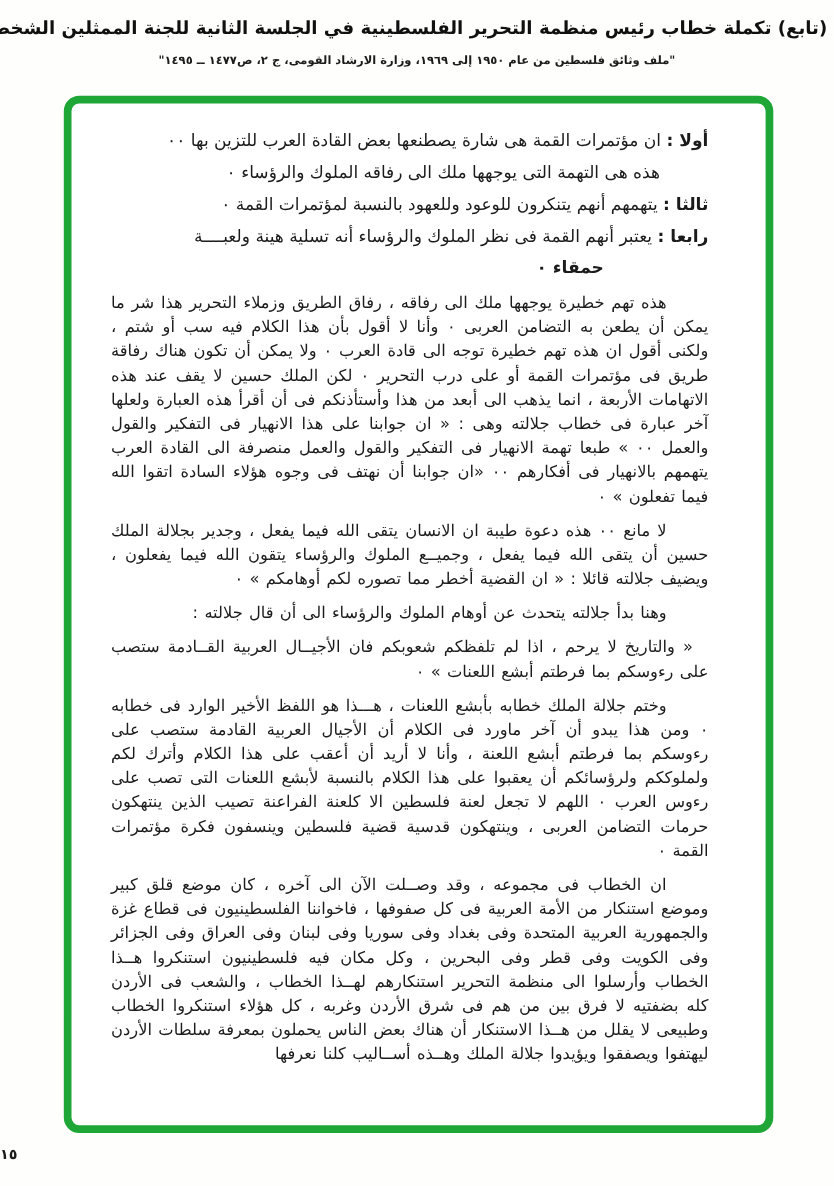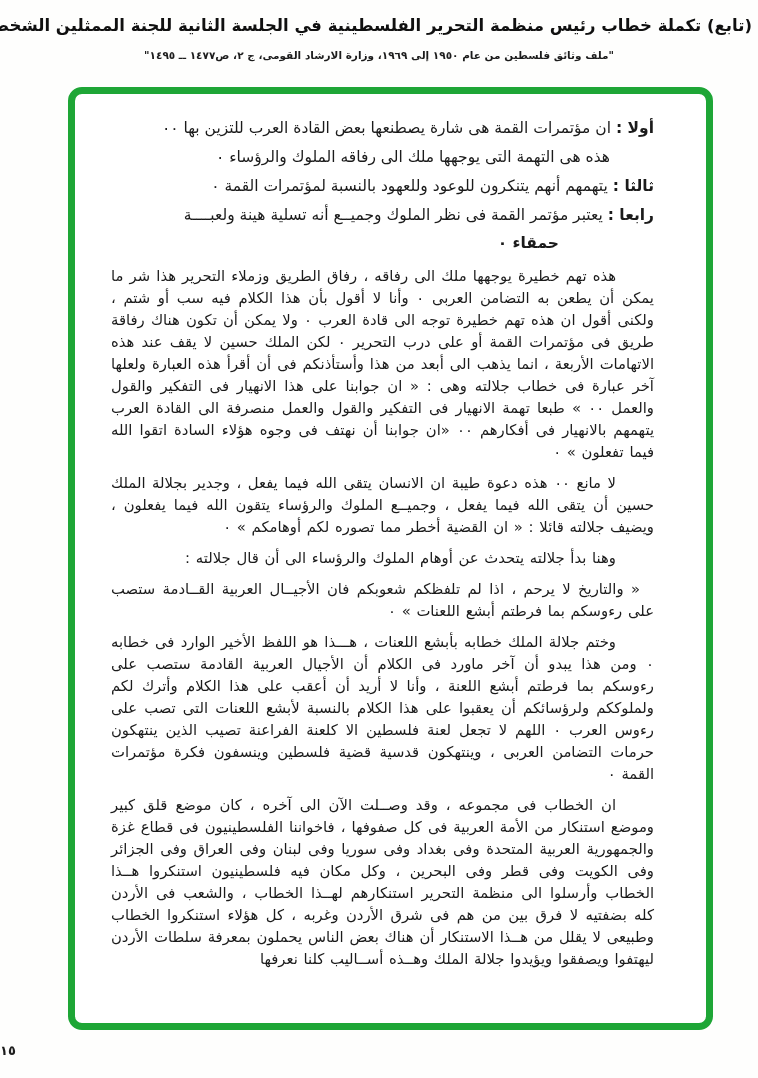--- a/index.html
+++ b/index.html
@@ -45,21 +45,20 @@
     top: 87px;
     width: 645px;
     height: 943px;
     box-sizing: border-box;
     border: 7px solid #1ea636;
     border-radius: 14px;
     background: #fff;
     padding: 20px 52px 8px 36px;
     direction: rtl;
     overflow: hidden;
-    margin-left: 10px;
   }
   .list-section {
     margin-bottom: 4px;
   }
   .list-item {
     font-size: 15.5px;
     line-height: 29px;
     text-align: justify;
     direction: rtl;
   }
@@ -118,21 +117,21 @@
     <div class="list-cont-1">هذه هى التهمة التى يوجهها ملك الى رفاقه الملوك والرؤساء ٠</div>
 
 
     <div class="list-item">
       <span class="label">ثالثا :</span>
       <span>يتهمهم أنهم يتنكرون للوعود وللعهود بالنسبة لمؤتمرات القمة ٠</span>
     </div>
 
     <div class="list-item">
       <span class="label">رابعا :</span>
-      <span>يعتبر مؤتمر القمة فى نظر الملوك وجميــع أنه تسلية هينة ولعبــــة</span>
+      <span>يعتبر أنهم القمة فى نظر الملوك والرؤساء أنه تسلية هينة ولعبــــة</span>
     </div>
     <div class="list-cont-4">حمقاء ٠</div>
 
   </div>
 
   <div class="para">هذه تهم خطيرة يوجهها ملك الى رفاقه ، رفاق الطريق وزملاء التحرير هذا شر ما يمكن أن يطعن به التضامن العربى ٠ وأنا لا أقول بأن هذا الكلام فيه سب أو شتم ، ولكنى أقول ان هذه تهم خطيرة توجه الى قادة العرب ٠ ولا يمكن أن تكون هناك رفاقة طريق فى مؤتمرات القمة أو على درب التحرير ٠ لكن الملك حسين لا يقف عند هذه الاتهامات الأربعة ، انما يذهب الى أبعد من هذا وأستأذنكم فى أن أقرأ هذه العبارة ولعلها آخر عبارة فى خطاب جلالته وهى : « ان جوابنا على هذا الانهيار فى التفكير والقول والعمل ٠٠ » طبعا تهمة الانهيار فى التفكير والقول والعمل منصرفة الى القادة العرب يتهمهم بالانهيار فى أفكارهم ٠٠ «ان جوابنا أن نهتف فى وجوه هؤلاء السادة اتقوا الله فيما تفعلون » ٠</div>
   <div class="para">لا مانع ٠٠ هذه دعوة طيبة ان الانسان يتقى الله فيما يفعل ، وجدير بجلالة الملك حسين أن يتقى الله فيما يفعل ، وجميــع الملوك والرؤساء يتقون الله فيما يفعلون ، ويضيف جلالته قائلا : « ان القضية أخطر مما تصوره لكم أوهامكم » ٠</div>
   <div class="para">وهنا بدأ جلالته يتحدث عن أوهام الملوك والرؤساء الى أن قال جلالته :</div>
   <div class="para quote">« والتاريخ لا يرحم ، اذا لم تلفظكم شعوبكم فان الأجيــال العربية القــادمة ستصب على رءوسكم بما فرطتم أبشع اللعنات » ٠</div>
   <div class="para">وختم جلالة الملك خطابه بأبشع اللعنات ، هـــذا هو اللفظ الأخير الوارد فى خطابه ٠ ومن هذا يبدو أن آخر ماورد فى الكلام أن الأجيال العربية القادمة ستصب على رءوسكم بما فرطتم أبشع اللعنة ، وأنا لا أريد أن أعقب على هذا الكلام وأترك لكم ولملوككم ولرؤسائكم أن يعقبوا على هذا الكلام بالنسبة لأبشع اللعنات التى تصب على رءوس العرب ٠ اللهم لا تجعل لعنة فلسطين الا كلعنة الفراعنة تصيب الذين ينتهكون حرمات التضامن العربى ، وينتهكون قدسية قضية فلسطين وينسفون فكرة مؤتمرات القمة ٠</div>

